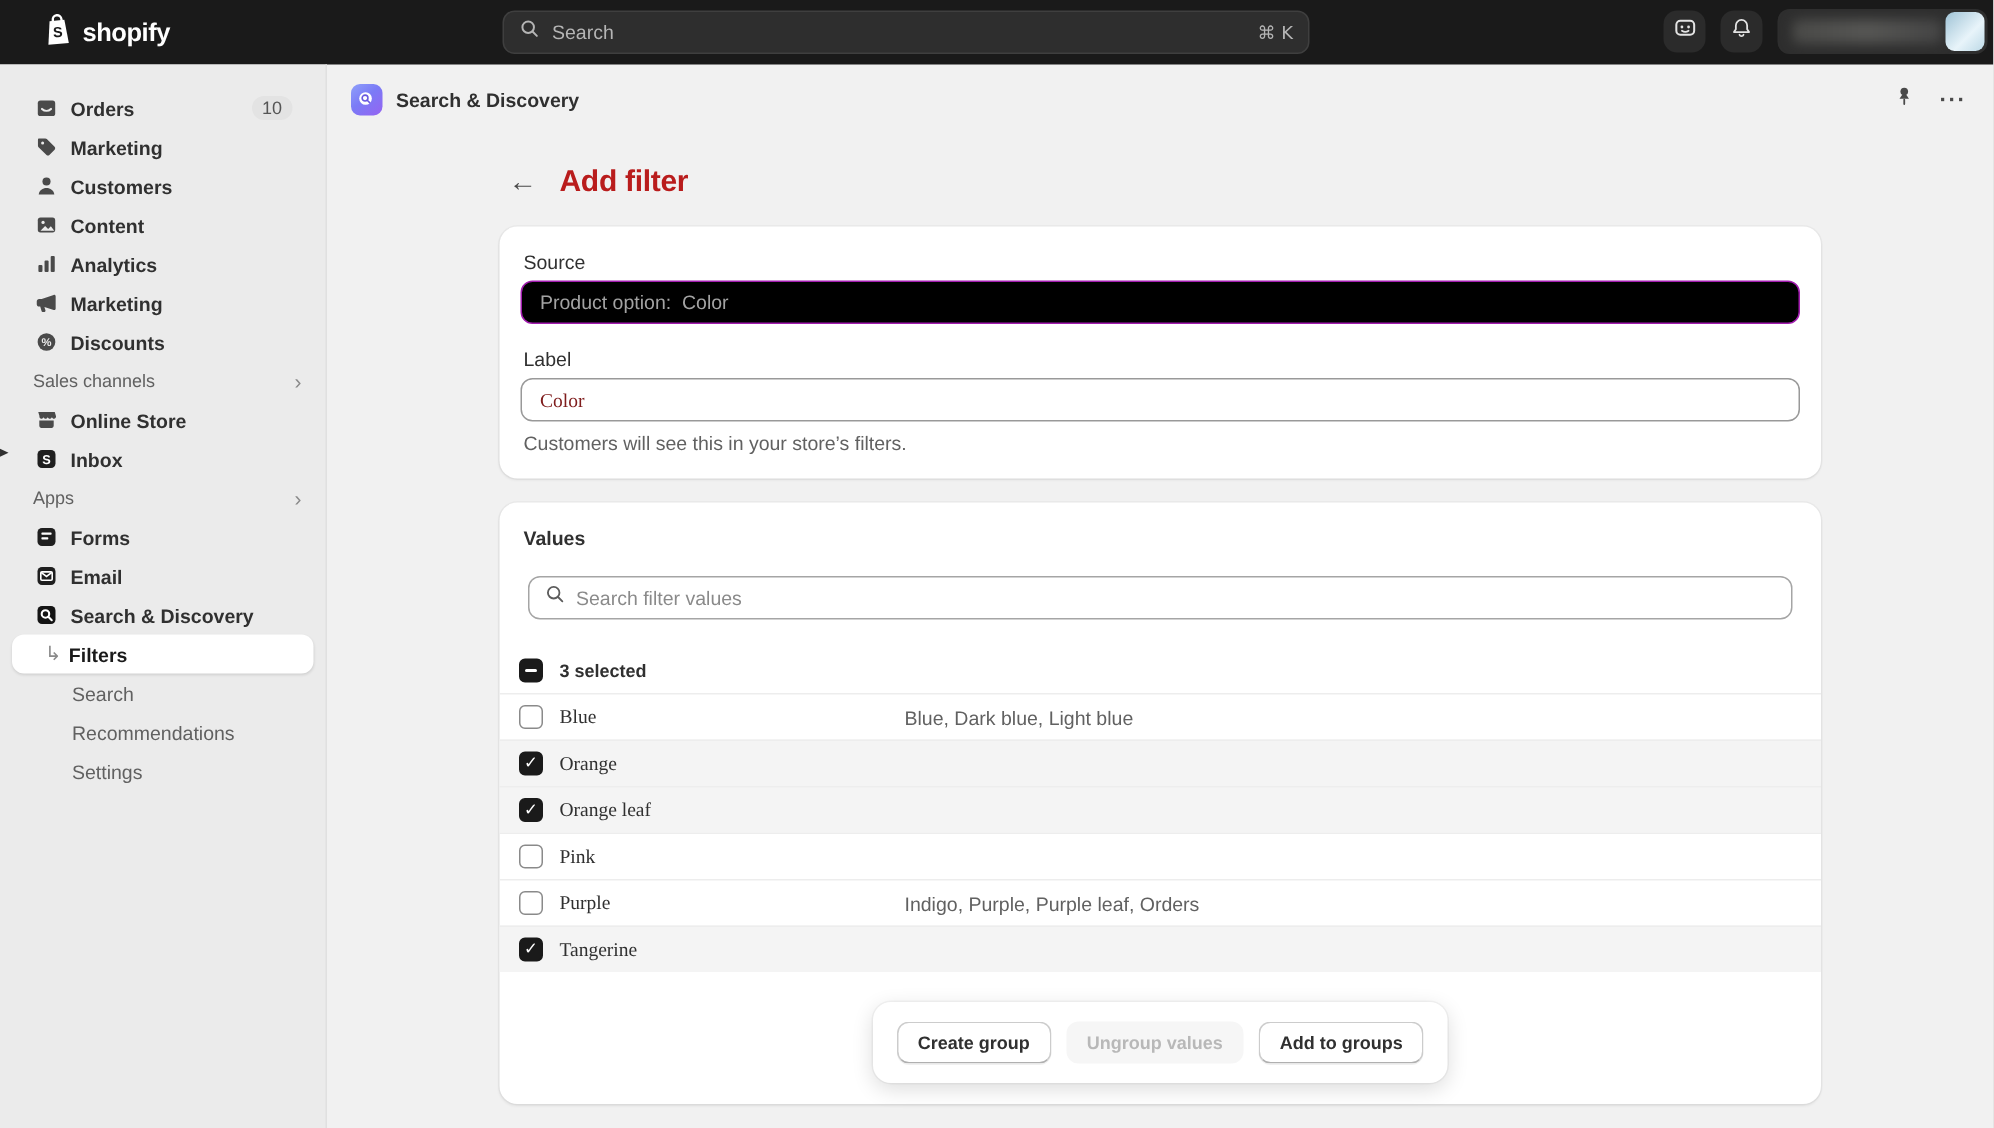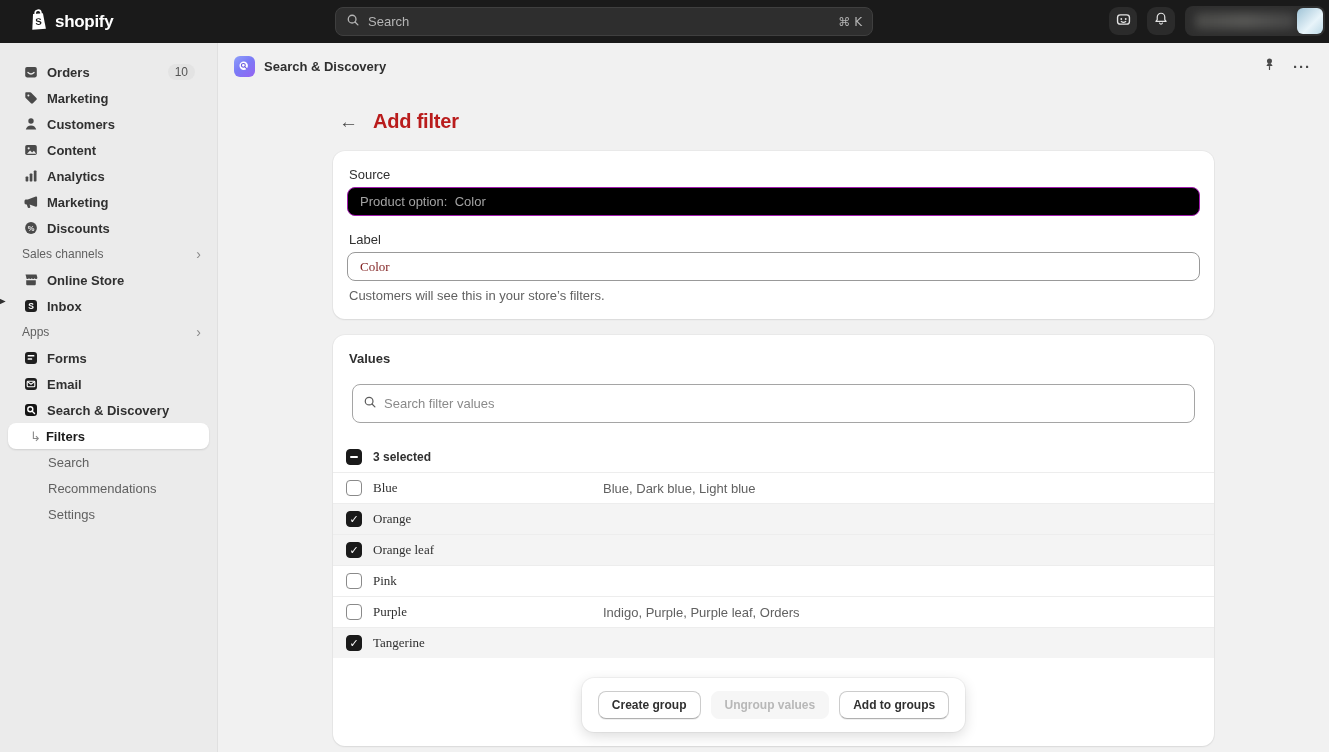--- a/index.html
+++ b/index.html
@@ -62,21 +62,21 @@
   .card1 { margin-top:18px; padding:16px 14px 16px 14px; }
   .f-label { font-size:13px; color:#303030; margin:0 2px 5px; }
   .inp { width:100%; height:29px; border-radius:8px; font-size:13px; font-family:inherit; padding:0 12px; outline:none; }
   .inp.disabled { background:#000000; border:1px solid #a21caf; color:#a3a3a3; }
   .inp.normal { background:#fff; border:1px solid #999; color:#7f1d1d;font-family:Liberation Serif, serif; }
   .gap16 { height:16px; }
   .help { font-size:13px; color:#616161; margin:7px 2px 0; }
 
   .card2 { margin-top:16px; padding:16px 0 14px; }
   .v-title { font-size:13px; font-weight:600; color:#303030; padding:0 16px; }
-  .v-search { margin:18px 19px 0; height:39px; border:1px solid #a5a5a5; border-radius:8px; background:#fff;
+  .v-search { margin:18px 19px 0; height:29px; border:1px solid #a5a5a5; border-radius:8px; background:#fff;
     display:flex; align-items:center; padding:0 10px; gap:7px; }
   .v-search input { flex:1; border:none; outline:none; font-size:13px; font-family:inherit; color:#303030; background:transparent; }
   .v-search input::placeholder { color:#8a8a8a; }
 
   .v-list { margin-top:19px; }
   .v-selrow { height:30px; display:flex; align-items:center; padding-left:13px; }
   .v-selrow .sum { font-size:12px; font-weight:600; color:#303030; margin-left:11px; }
   .vrow { height:31px; display:flex; align-items:center; padding-left:13px; border-top:1px solid #ededed; position:relative; cursor:pointer; }
   .vrow.sel { background:#f4f4f4; }
   .vrow .lbl { font-size:13px; color:#303030; margin-left:11px;font-family:Liberation Serif, serif; }

